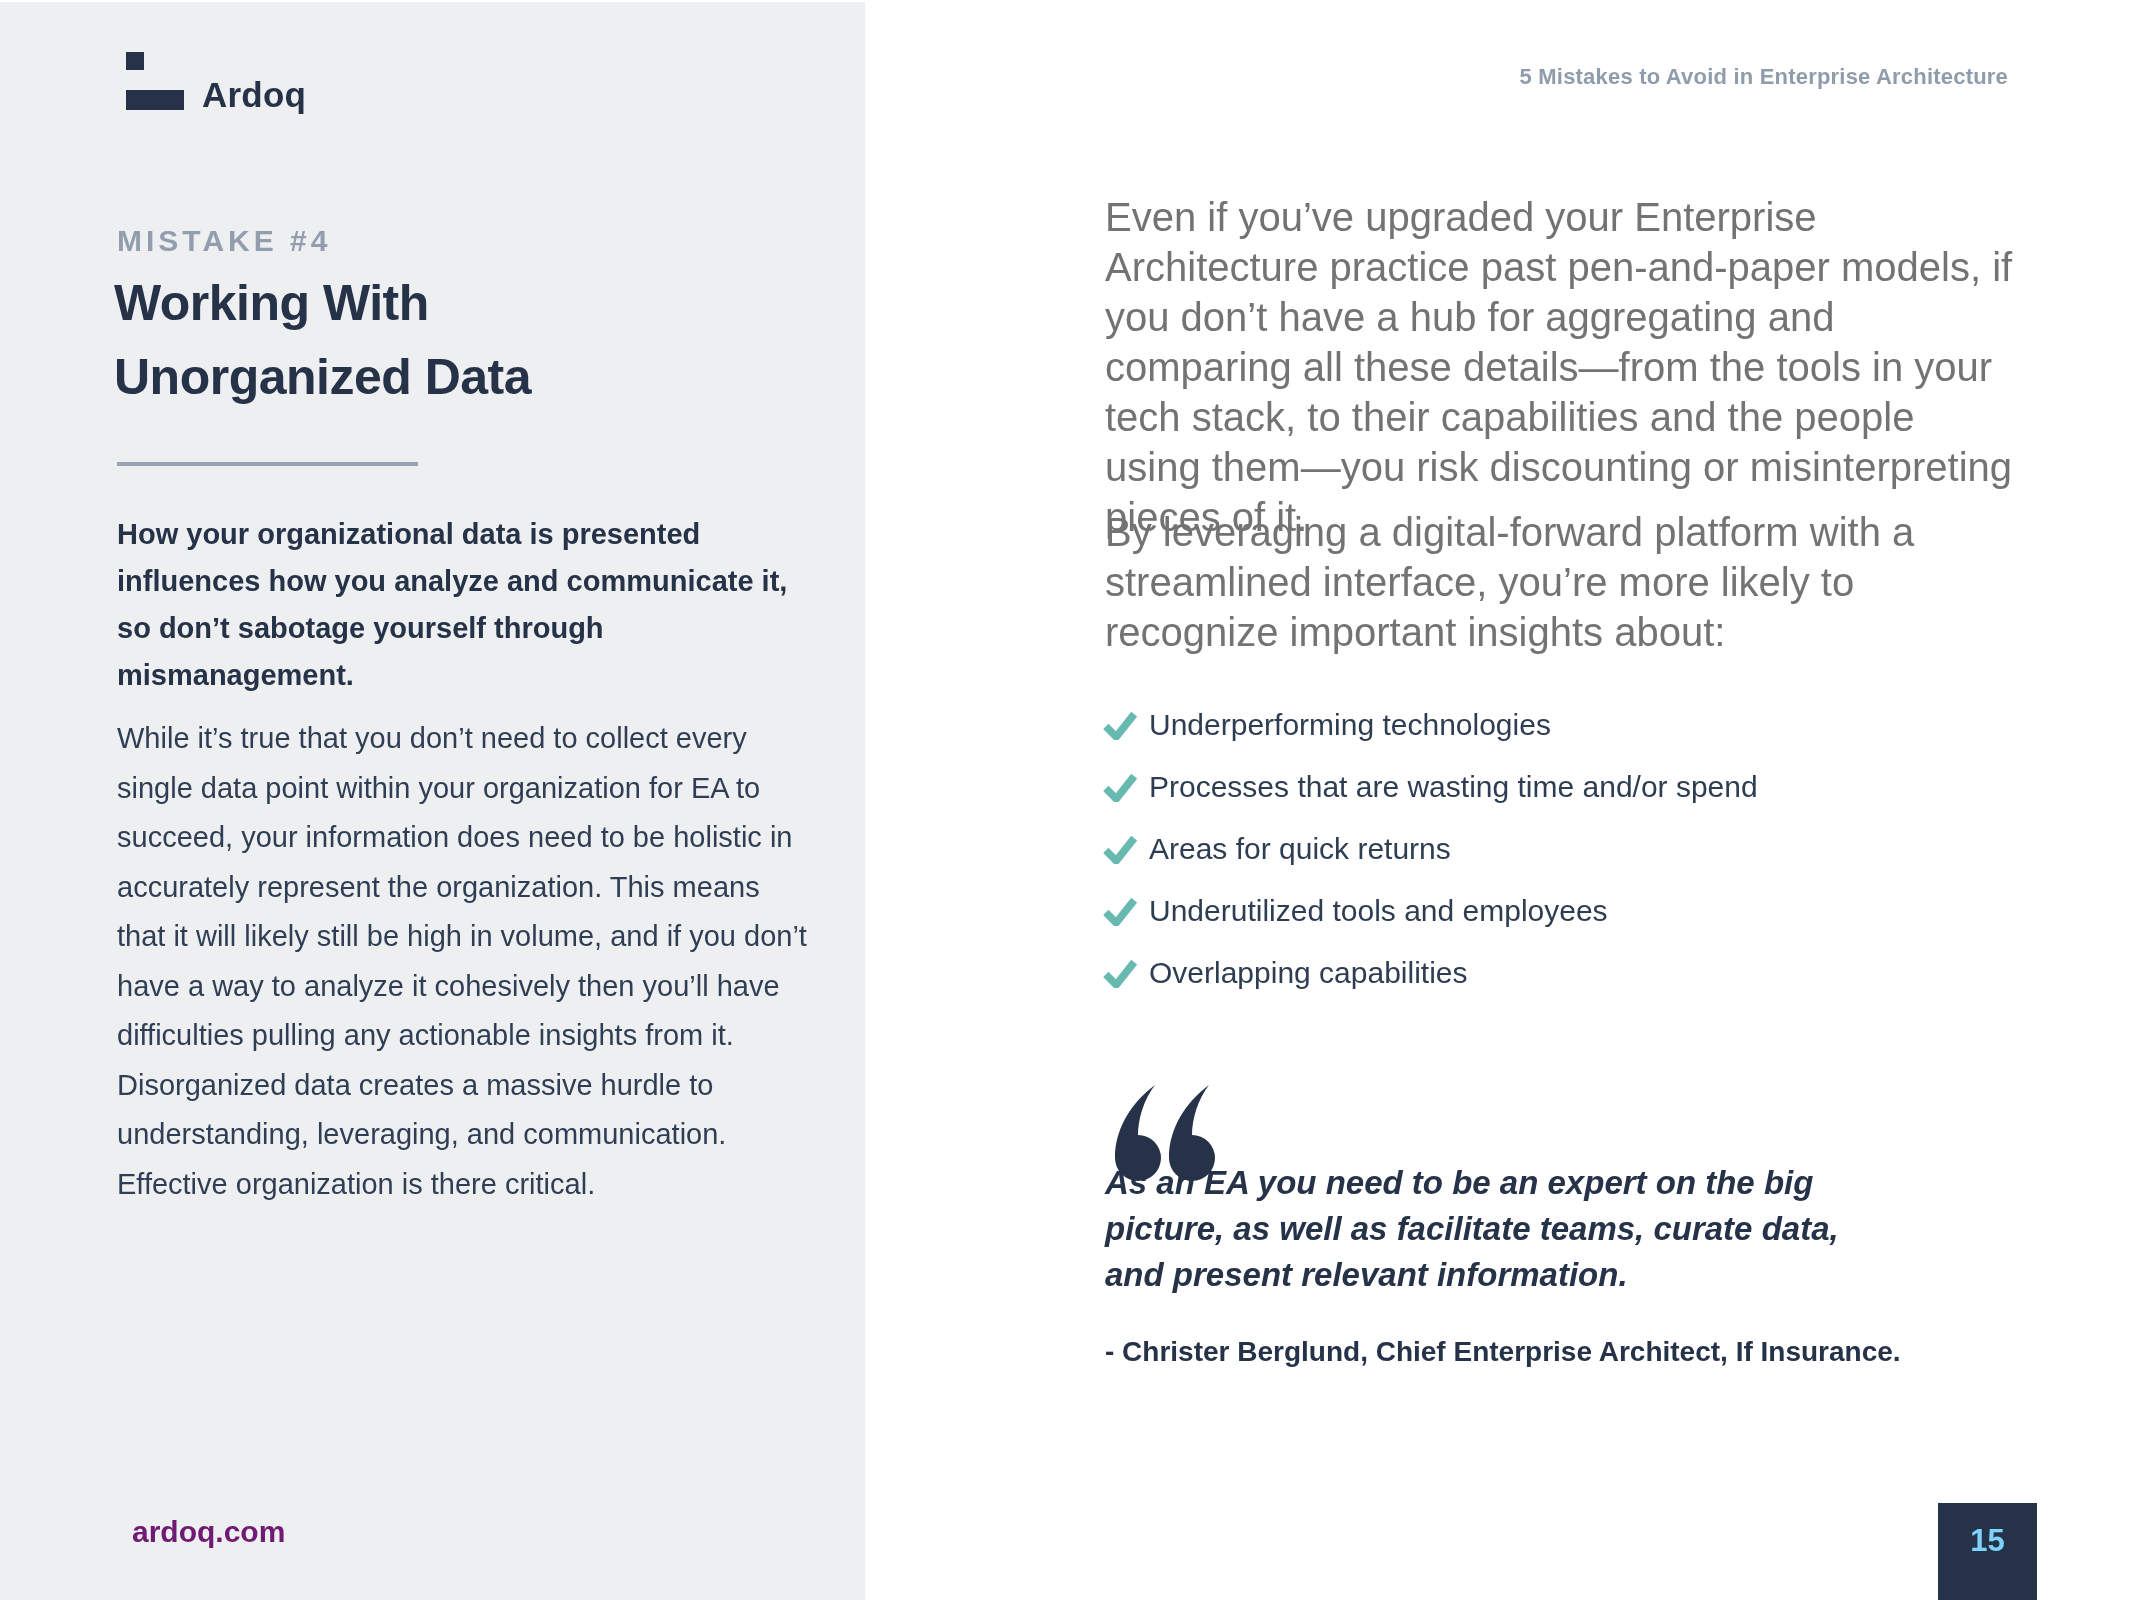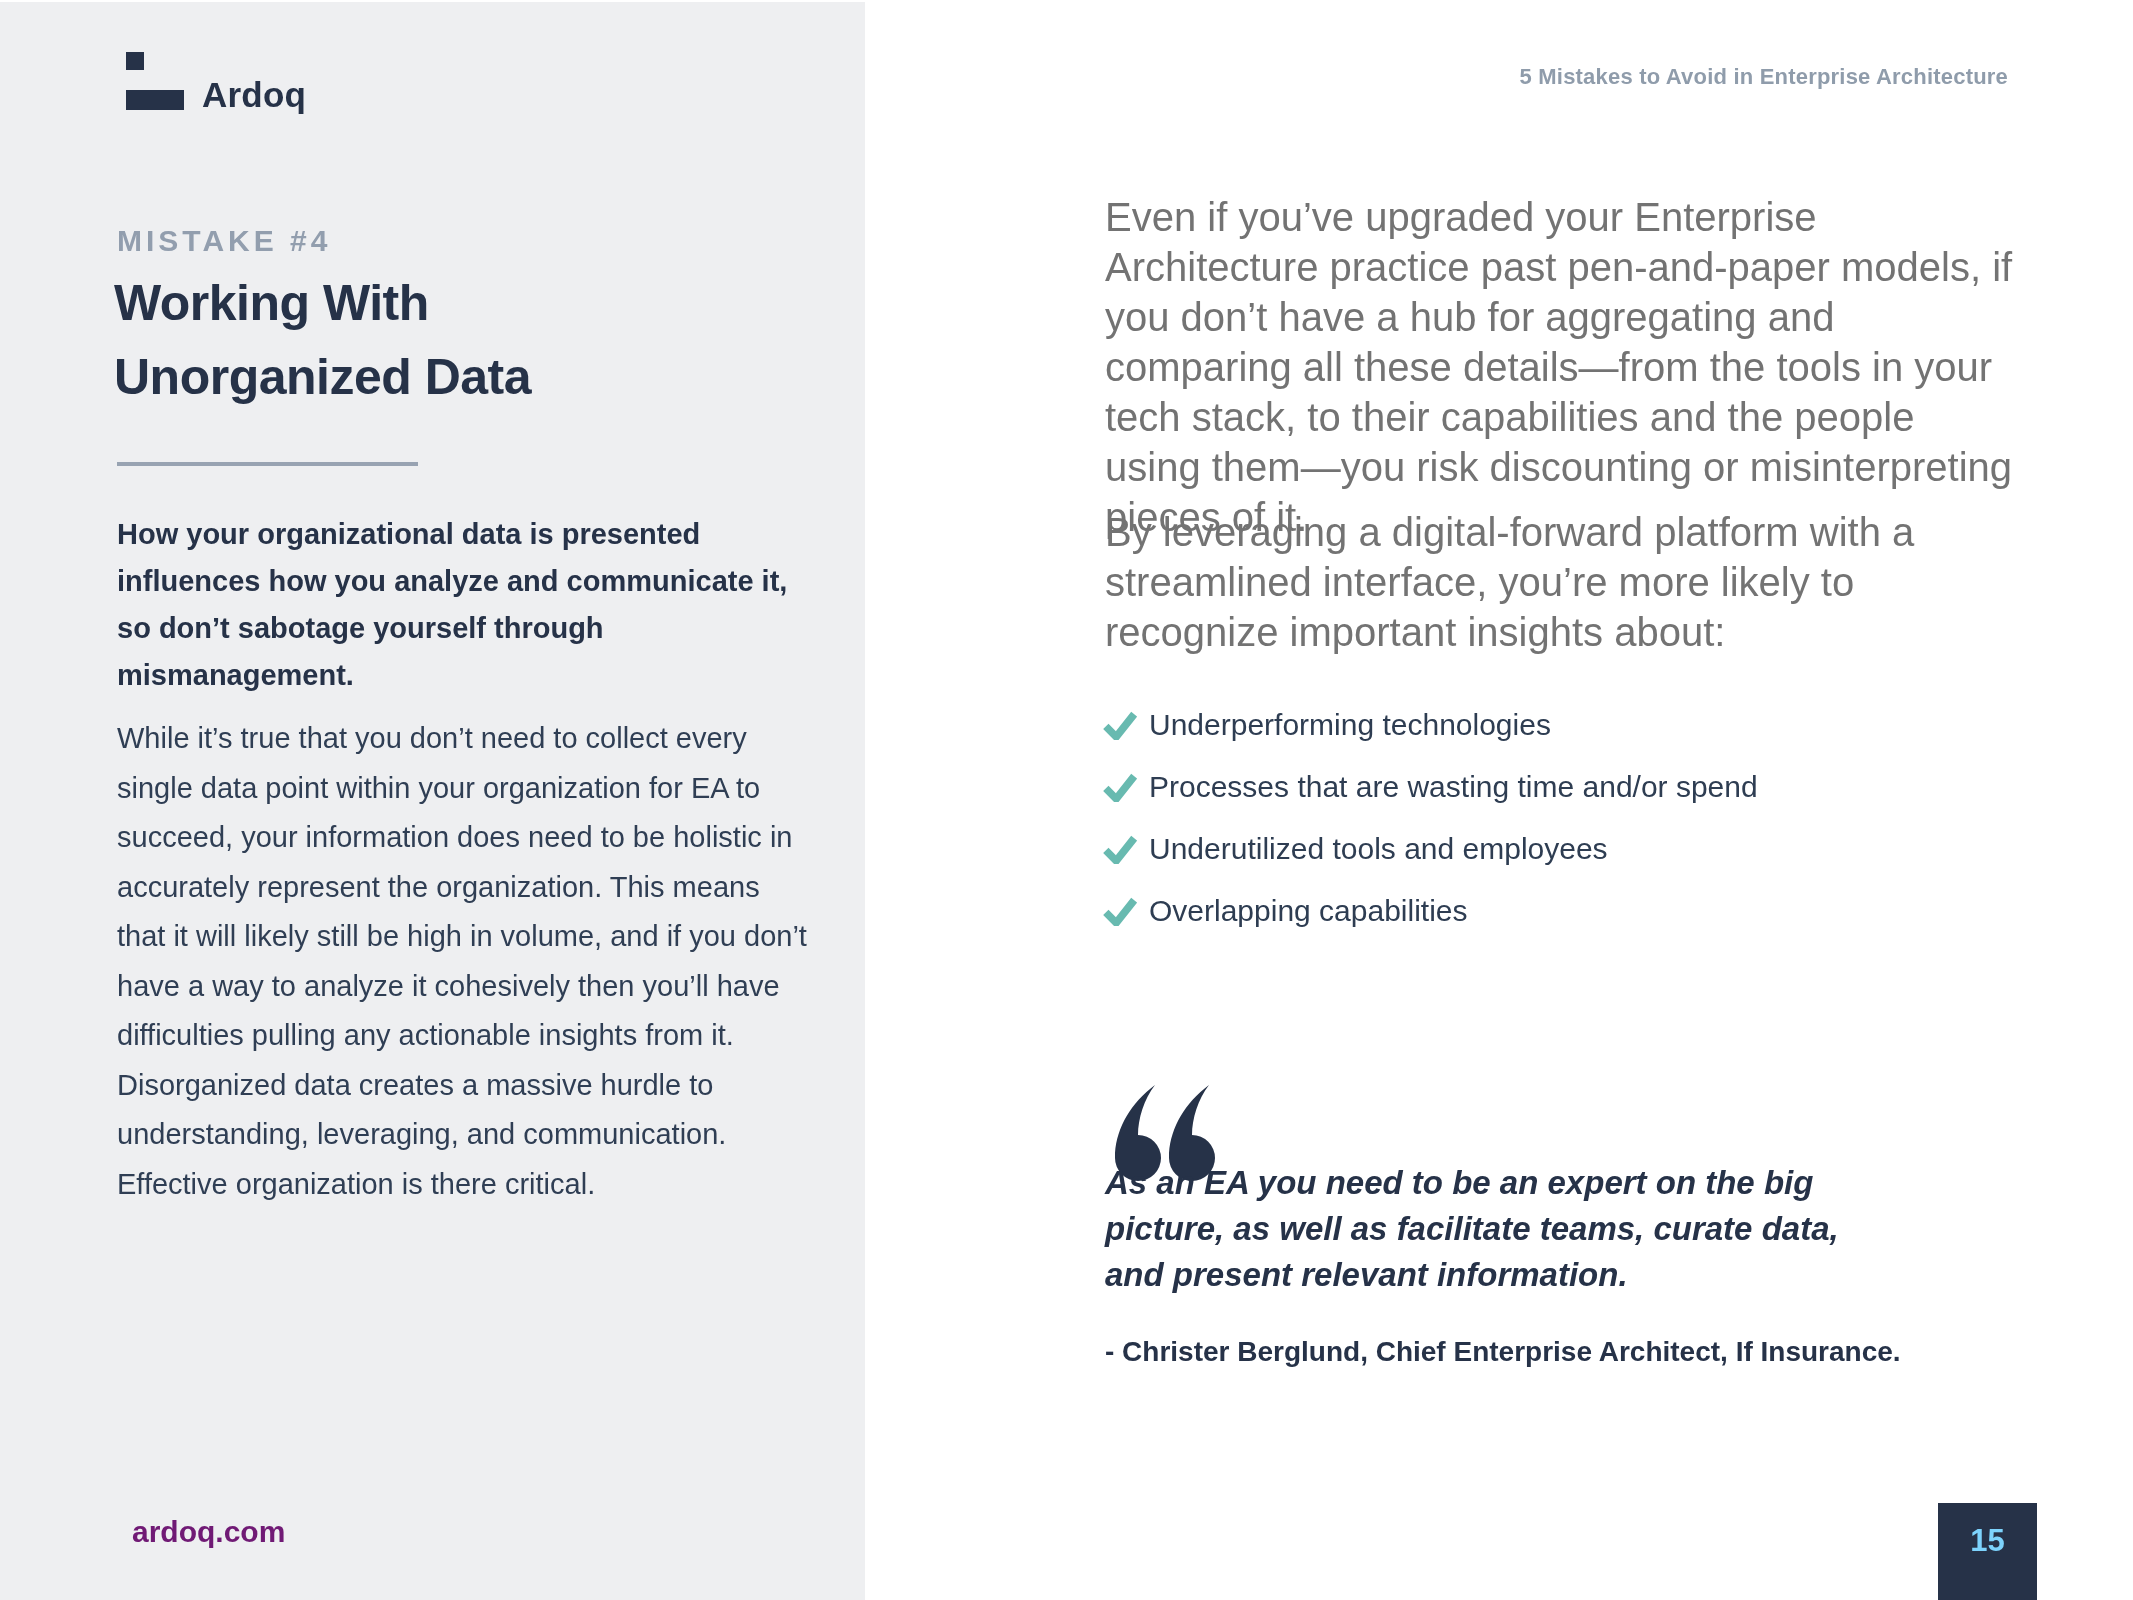--- a/index.html
+++ b/index.html
@@ -81,20 +81,26 @@
       <li class="check-row">
         <svg class="check" viewBox="0 0 36 30">
             <path d="M3 16 L14 27 L33 3"></path>
           </svg>
         <span class="check-label">Processes that are wasting time and/or spend</span>
       </li>
       <li class="check-row">
         <svg class="check" viewBox="0 0 36 30">
             <path d="M3 16 L14 27 L33 3"></path>
           </svg>
+        <span class="check-label">Areas for quick returns</span>
+      </li>
+      <li class="check-row">
+        <svg class="check" viewBox="0 0 36 30">
+            <path d="M3 16 L14 27 L33 3"></path>
+          </svg>
         <span class="check-label">Underutilized tools and employees</span>
       </li>
       <li class="check-row">
         <svg class="check" viewBox="0 0 36 30">
             <path d="M3 16 L14 27 L33 3"></path>
           </svg>
         <span class="check-label">Overlapping capabilities</span>
       </li>
     </ul>
 

